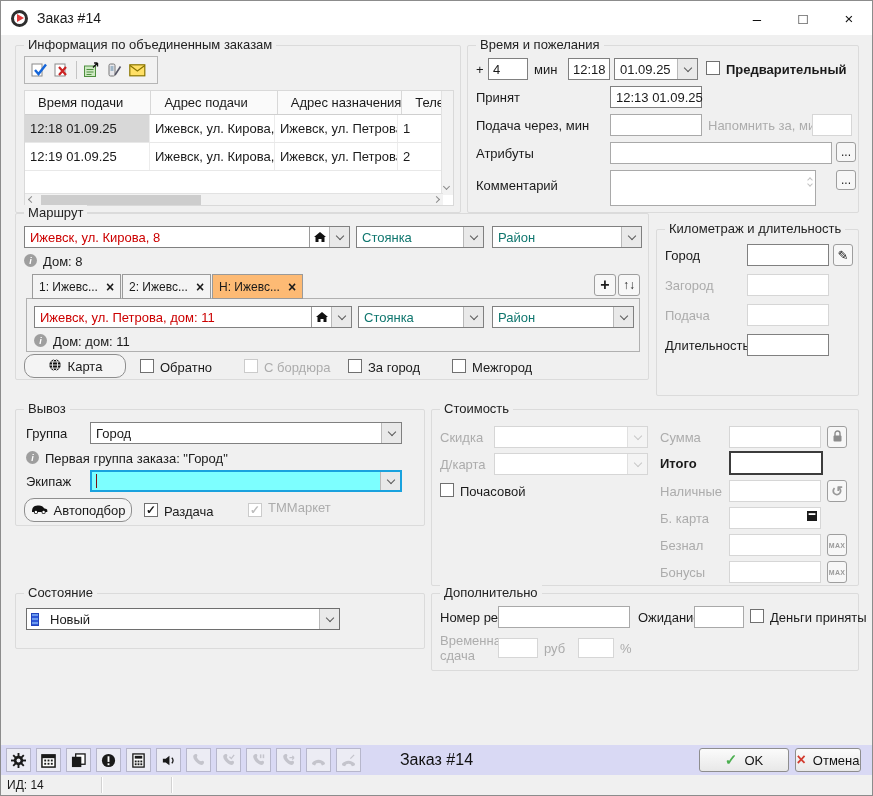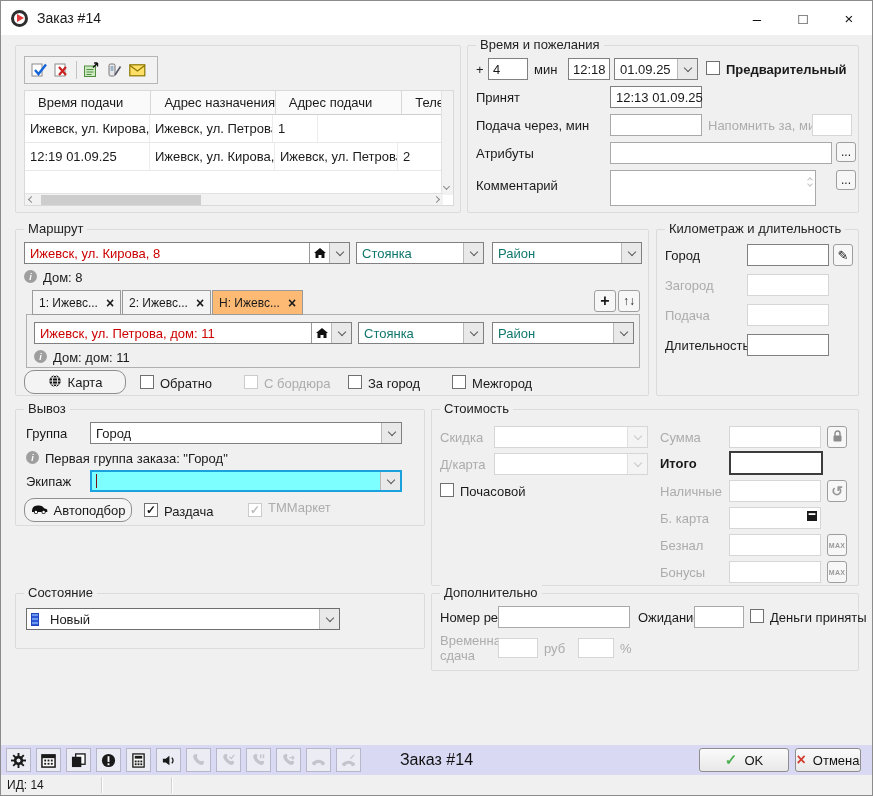--- a/index.html
+++ b/index.html
@@ -103,20 +103,21 @@
       </span>
     <span class="wtitle">Заказ #14</span>
     <span class="winbtns">
       <span class="wbtn">–</span>
       <span class="wbtn">□</span>
       <span class="wbtn">×</span>
     </span>
   </div>
 
   <div class="group" id="g-combined" style="left:14px;top:44px;width:446px;height:168px;">
+    <span class="glabel">Информация по объединенным заказам</span>
     <div class="otoolbar">
       <span class="ticon">
         <svg width="17" height="16" viewBox="0 0 17 16">
             <rect x="1" y="2" width="10" height="12" fill="#fff" stroke="#8a8a8a"></rect>
             <path d="M4 8l3.5 4L15 2.5" stroke="#1565D8" stroke-width="2.4" fill="none"></path>
           </svg>
       </span>
       <span class="ticon">
         <svg width="17" height="16" viewBox="0 0 17 16">
             <rect x="1" y="2" width="10" height="12" fill="#fff" stroke="#8a8a8a"></rect>
@@ -142,25 +143,26 @@
         <svg width="17" height="13" viewBox="0 0 17 13">
             <rect x=".8" y=".8" width="15" height="11" fill="#FFE066" stroke="#8A7500" stroke-width="1.2"></rect>
             <path d="M1 1.5l7.4 5.5L15.8 1.5" fill="none" stroke="#8A7500" stroke-width="1.2"></path>
           </svg>
       </span>
     </div>
 
     <div class="otable">
       <div class="thead">
         <div class="th w1">Время подачи</div>
+        <div class="th w2">Адрес подачи</div>
         <div class="th w3">Адрес назначения</div>
-        <div class="th w2">Адрес подачи</div>
         <div class="th w4" style="border-right:none;">Телефон</div>
       </div>
       <div class="trow">
+        <div class="td w1 sel">12:18 01.09.25</div>
         <div class="td w2">Ижевск, ул. Кирова, 8</div>
         <div class="td w3">Ижевск, ул. Петрова...</div>
         <div class="td w4">1</div>
       </div>
       <div class="trow">
         <div class="td w1">12:19 01.09.25</div>
         <div class="td w2">Ижевск, ул. Кирова, ...</div>
         <div class="td w3">Ижевск, ул. Петрова...</div>
         <div class="td w4">2</div>
       </div>
@@ -211,21 +213,21 @@
       <span class="spin" style="top:7px;">
           <span class="chev up"></span>
           <span class="chev down"></span>
         </span>
     </div>
     <div class="sqbtn" style="left:368px;top:124px;width:20px;height:20px;">
         <span>...</span>
       </div>
   </div>
 
-  <div class="group" id="g-route" style="left:14px;top:228px;width:634px;height:167px;">
+  <div class="group" id="g-route" style="left:14px;top:212px;width:634px;height:167px;">
     <span class="glabel">Маршрут</span>
 
     <div class="addr" style="left:8px;top:12px;width:326px;">
       <span class="aval">Ижевск, ул. Кирова, 8</span>
       <span class="homeb">
         <svg width="12" height="11" viewBox="0 0 12 11">
             <path d="M6 0L0 5h1.5v5h3V7h3v3h3V5H12z" fill="#111"></path>
           </svg>
       </span>
       <span class="azone">

